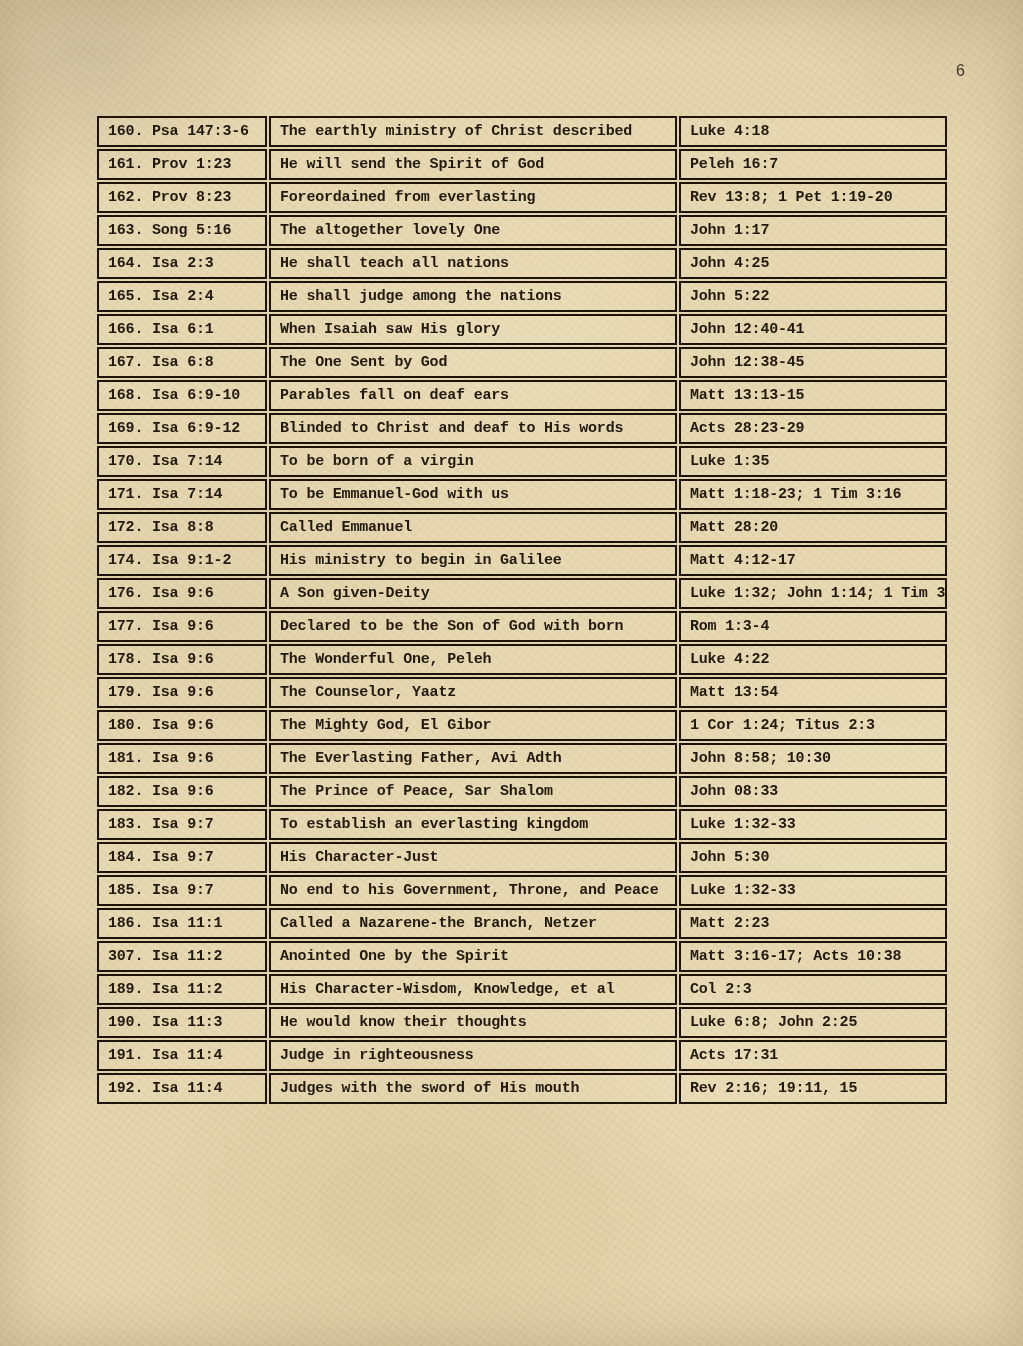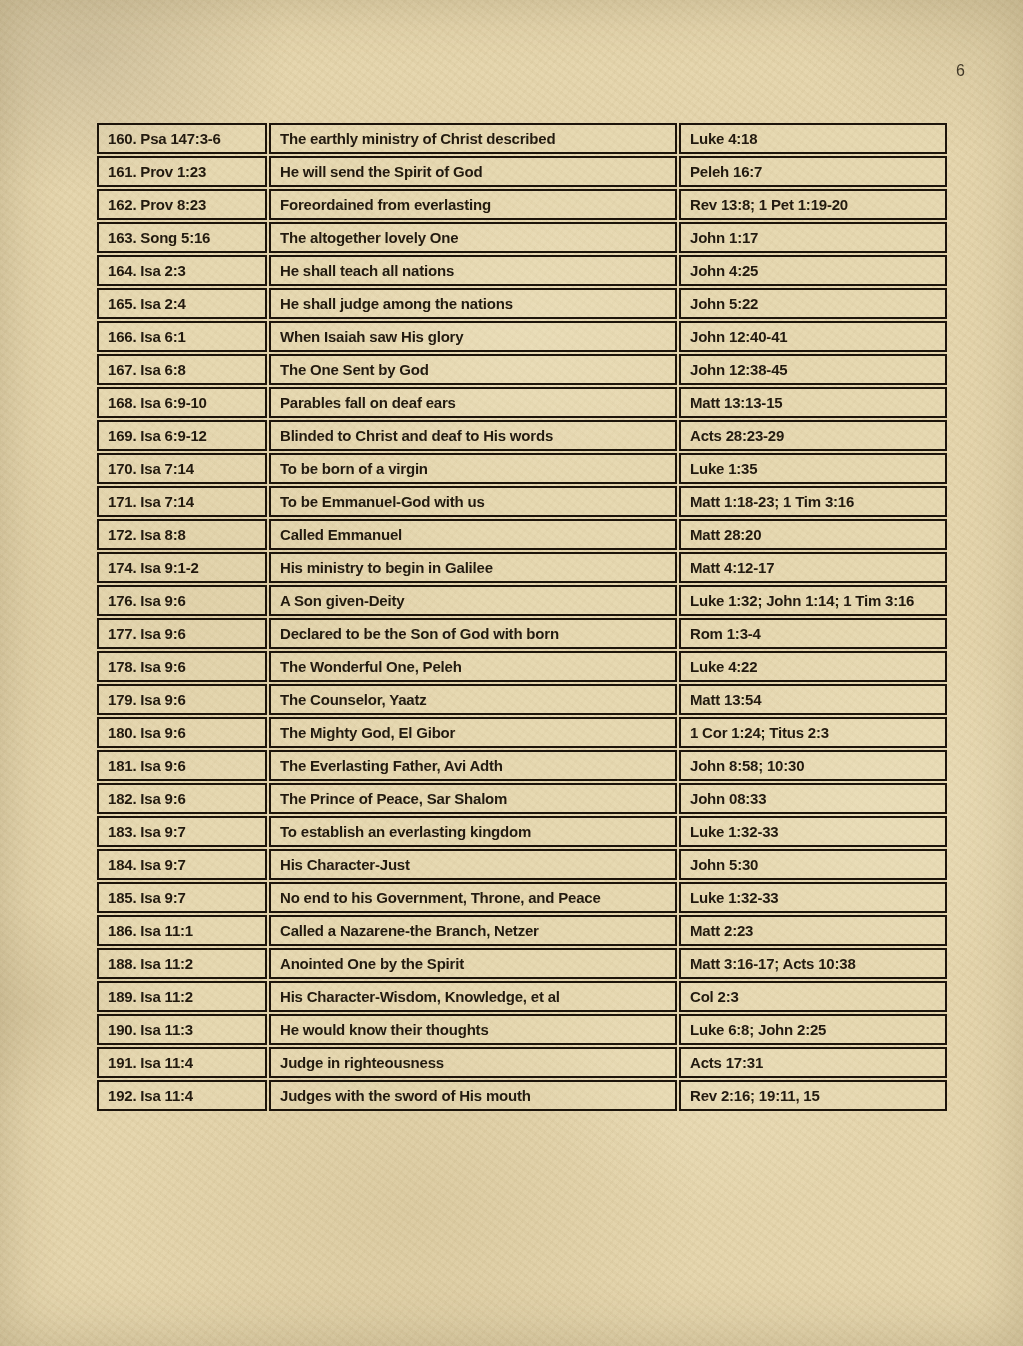--- a/index.html
+++ b/index.html
@@ -30,25 +30,26 @@
   .page-number {
     position: absolute;
     top: 62px;
     right: 58px;
     font-size: 16px;
     color: #413828;
   }
   table.prophecy-table {
     position: absolute;
     left: 95px;
-    top: 121px;
+    top: 114px;
     width: 850px;
     table-layout: fixed;
     border-collapse: separate;
     border-spacing: 2px;
+    font-family: Liberation Mono, monospace;
   }
   col.c-ref  { width: 170px; }
   col.c-desc { width: 408px; }
   col.c-nt   { width: 268px; }
   td {
     border: 2px solid #1c140b;
     height: 25px;
     padding: 1px 9px 1px 9px;
     font-size: 15px;
     font-weight: bold;
@@ -191,21 +192,21 @@
         <td>185. Isa 9:7</td>
         <td>No end to his Government, Throne, and Peace</td>
         <td>Luke 1:32-33</td>
       </tr>
       <tr>
         <td>186. Isa 11:1</td>
         <td>Called a Nazarene-the Branch, Netzer</td>
         <td>Matt 2:23</td>
       </tr>
       <tr>
-        <td>188. Isa 11:2</td>
+        <td>307. Isa 11:2</td>
         <td>Anointed One by the Spirit</td>
         <td>Matt 3:16-17; Acts 10:38</td>
       </tr>
       <tr>
         <td>189. Isa 11:2</td>
         <td>His Character-Wisdom, Knowledge, et al</td>
         <td>Col 2:3</td>
       </tr>
       <tr>
         <td>190. Isa 11:3</td>

